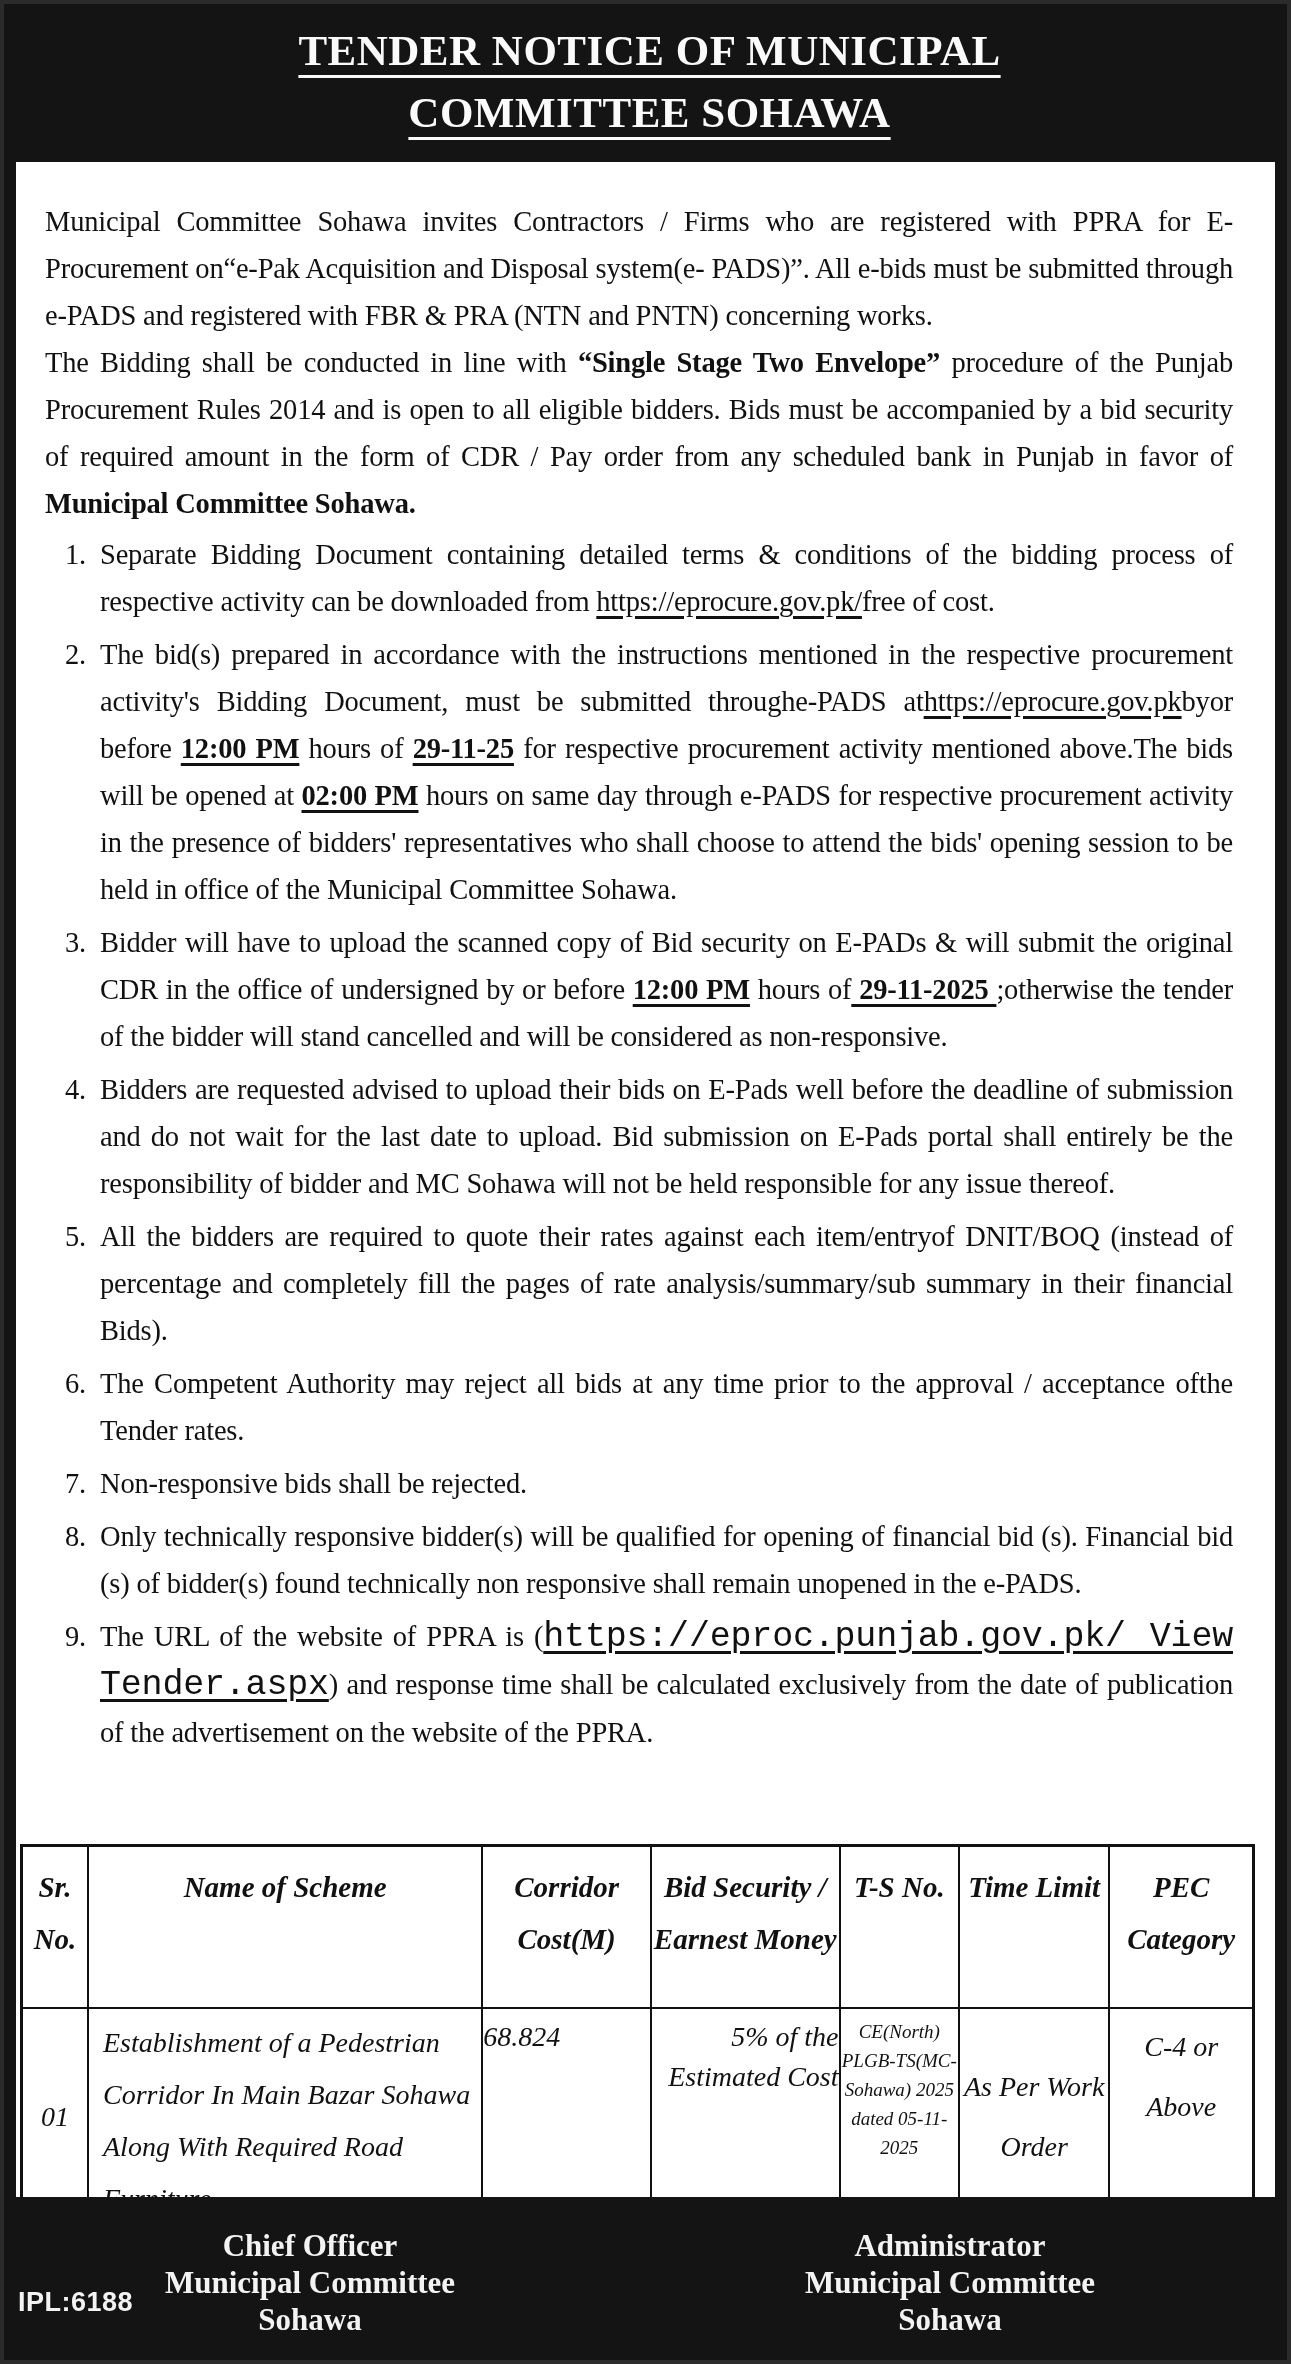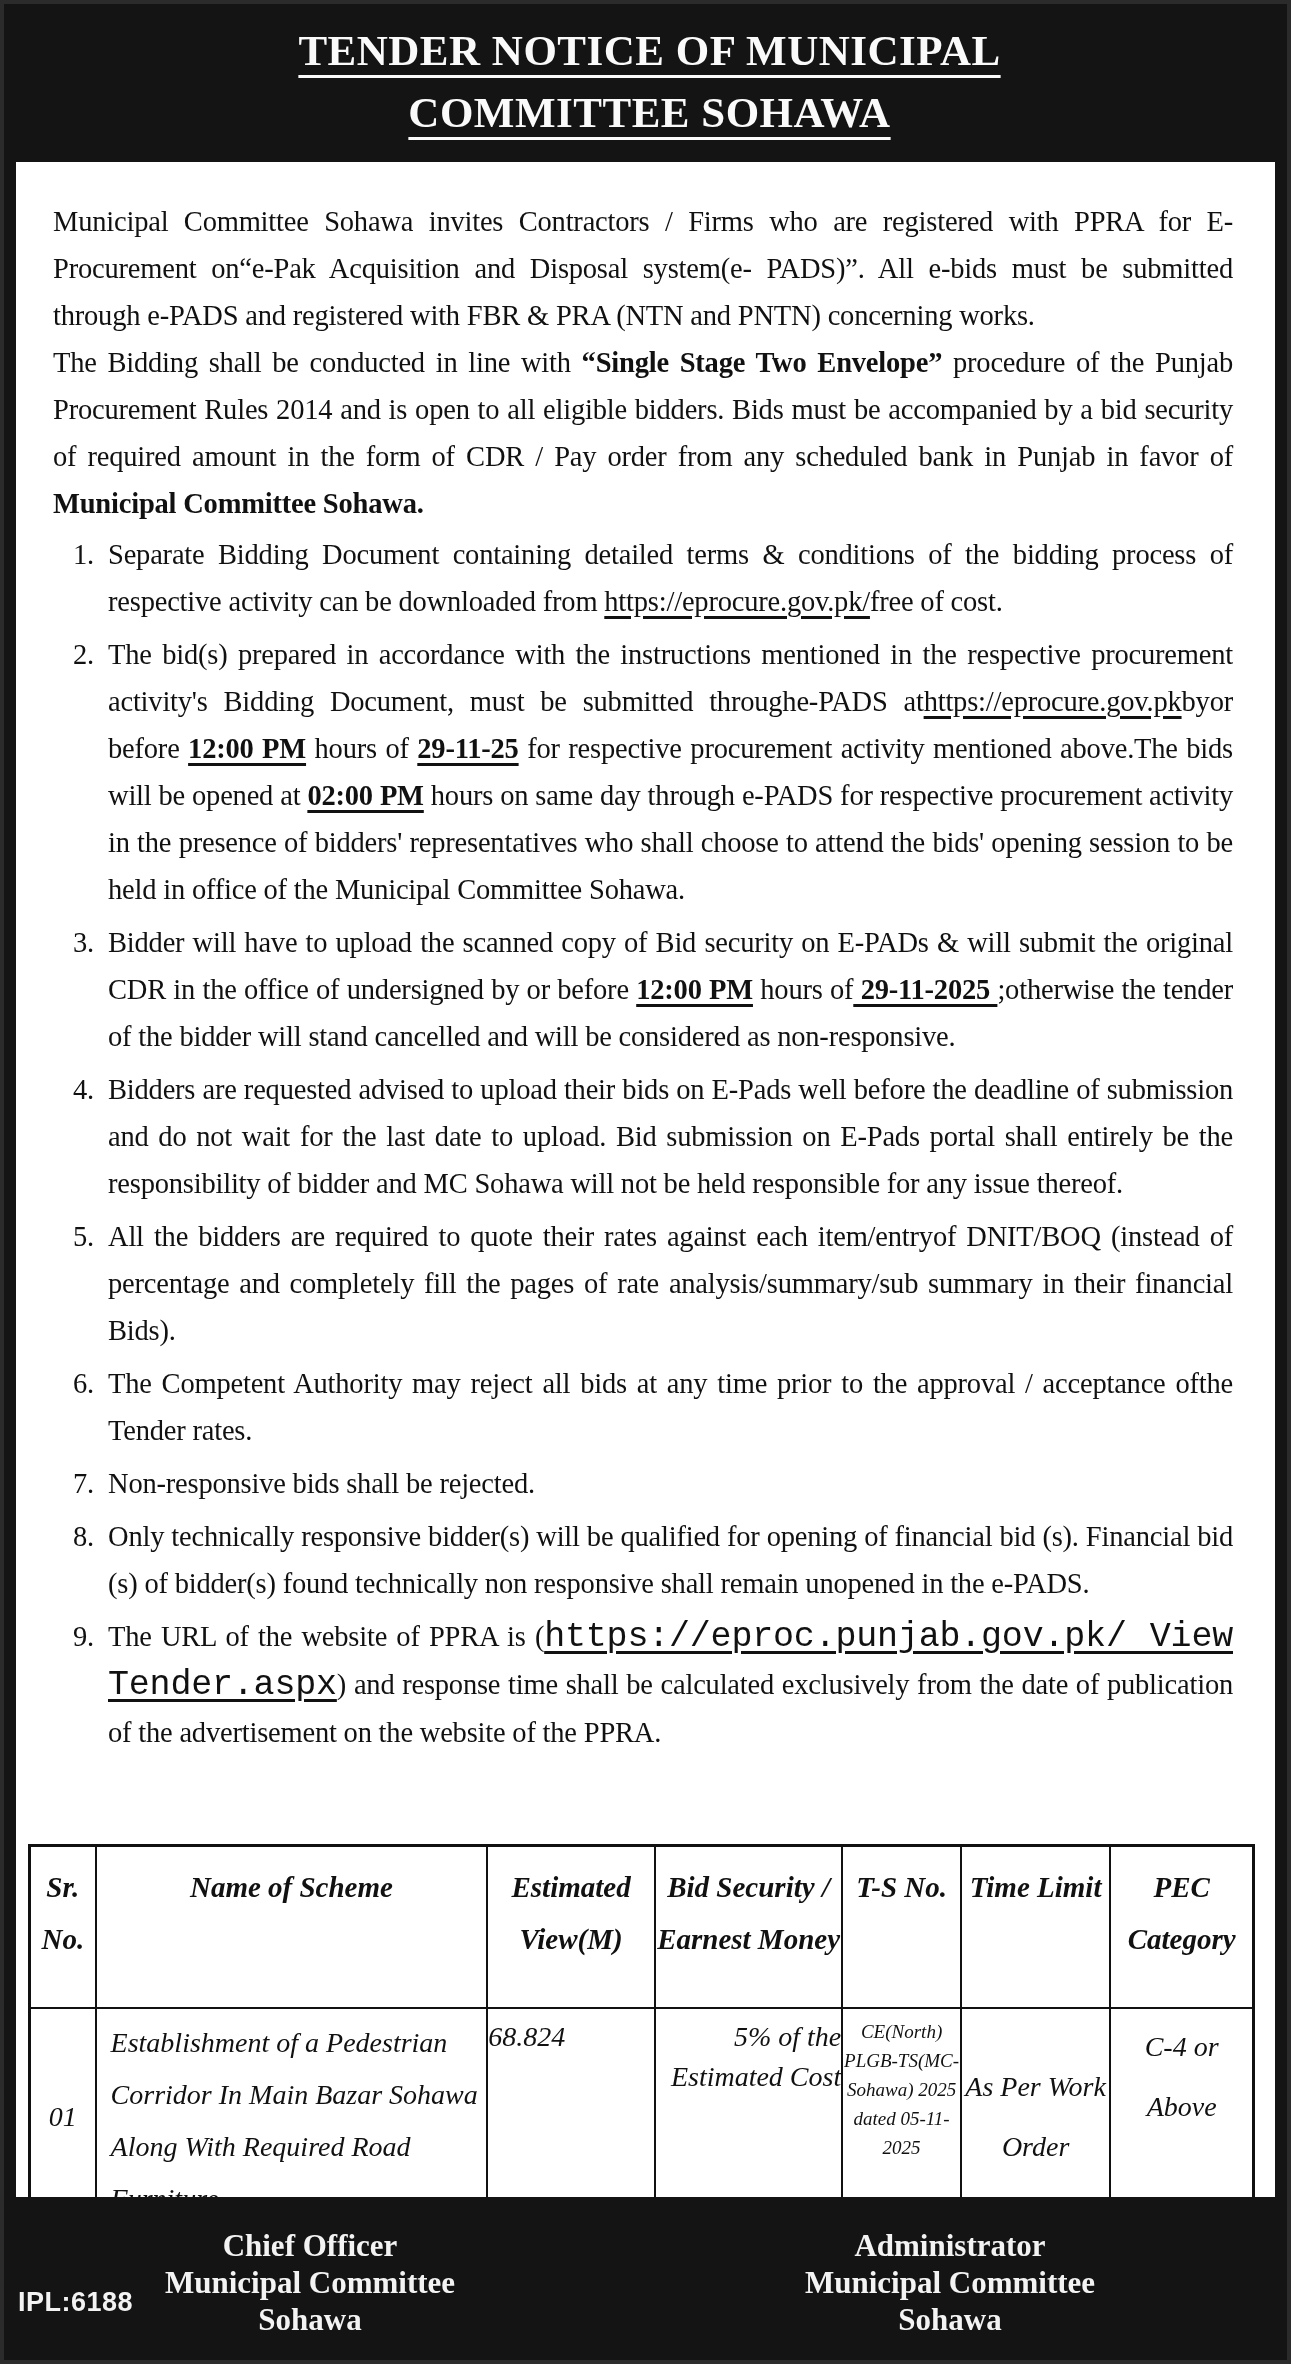--- a/index.html
+++ b/index.html
@@ -25,21 +25,21 @@
     text-decoration:underline;
     text-decoration-thickness:3px;
     text-underline-offset:10px;
     padding-left:8px;
   }
 
   
   .sheet {
     position:absolute; left:16px; right:16px; top:162px; height:2035px;
     background:#ffffff;
-    padding:36px 20px 0 12px;
+    padding:36px 20px 0 4px;
     overflow:hidden;
   }
   .body-text { font-size:28.5px; line-height:47px; text-align:justify; letter-spacing:-0.2px; }
   .intro-para { margin:0 22px 0 25px; }
 
   ol.notice-list { list-style:none; margin:4px 22px 0 25px; }
   ol.notice-list li { position:relative; padding-left:55px; margin-bottom:6px; }
   ol.notice-list li .num { position:absolute; left:20px; top:0; }
 
   .s-b { font-weight:bold; }
@@ -140,21 +140,21 @@
         <col style="width:13.7%">
       <col style="width:15.3%">
         <col style="width:9.7%">
         <col style="width:12.2%">
         <col style="width:11.7%">
     </colgroup>
     <thead>
       <tr>
         <th>Sr. No.</th>
         <th>Name of Scheme</th>
-        <th>Estimated View(M)</th>
+        <th>Corridor Cost(M)</th>
         <th>Bid Security / Earnest Money</th>
         <th>T-S No.</th>
         <th>Time Limit</th>
         <th>PEC Category</th>
       </tr>
     </thead>
     <tbody>
       <tr>
         <td class="c-sr">01</td>
         <td class="c-scheme">Establishment of a Pedestrian Corridor In Main Bazar Sohawa Along With Required Road Furniture.</td>

